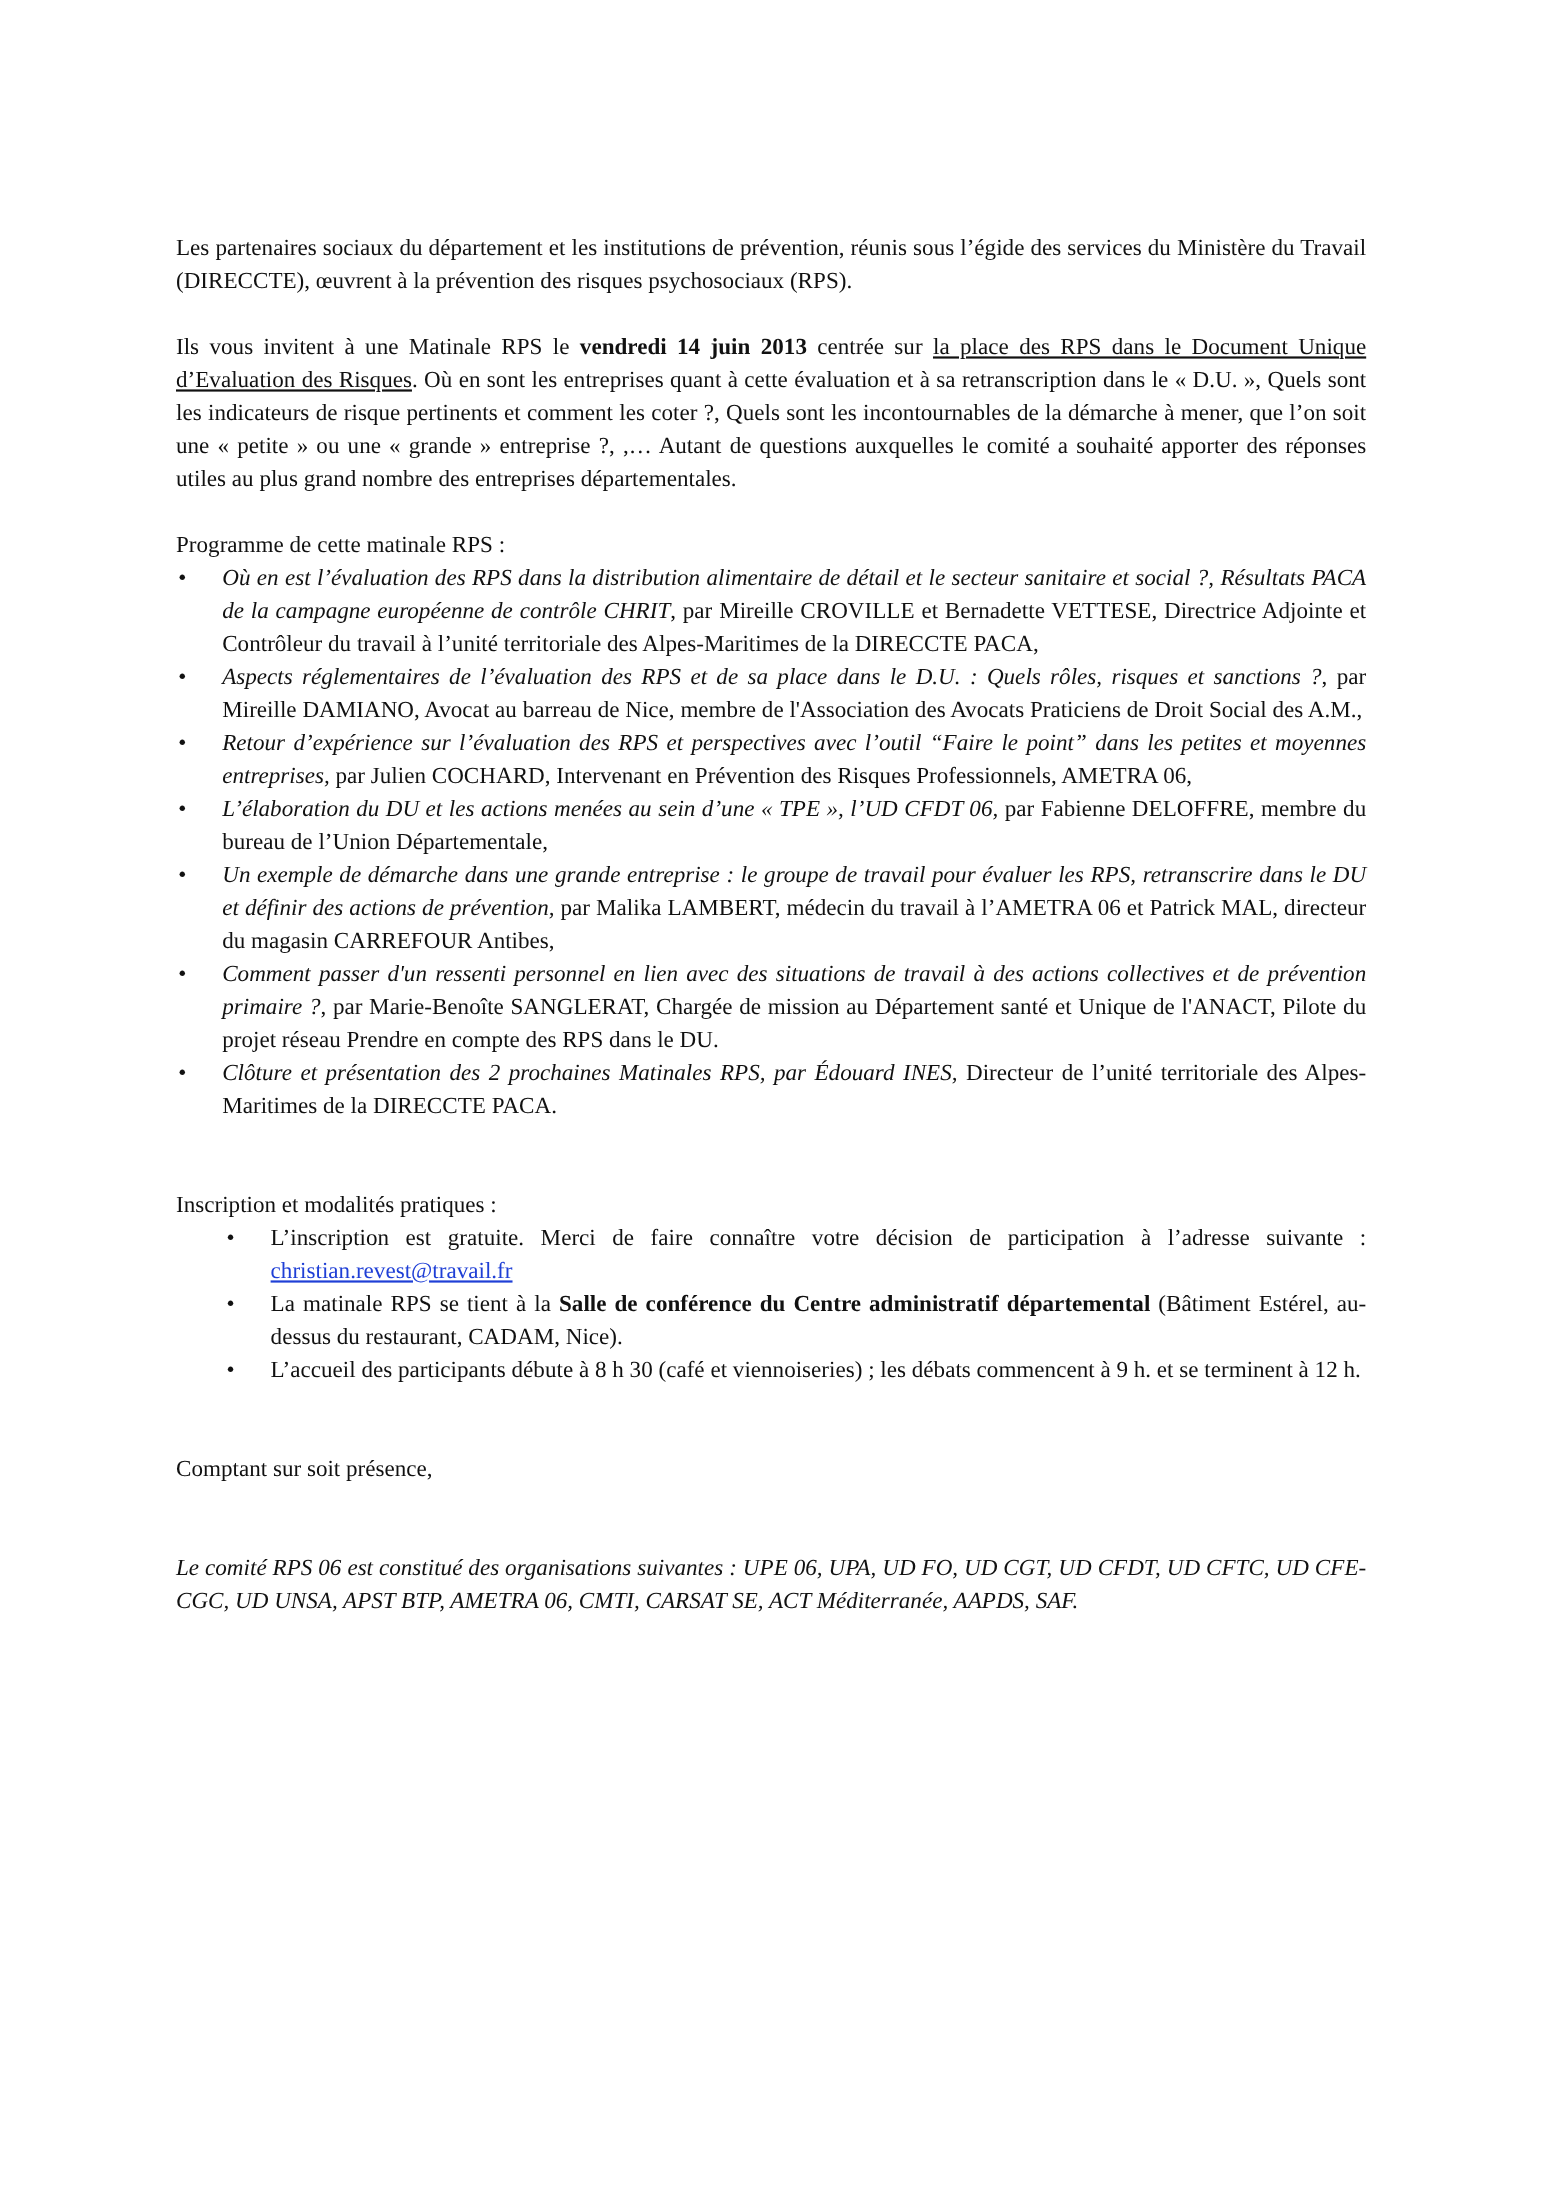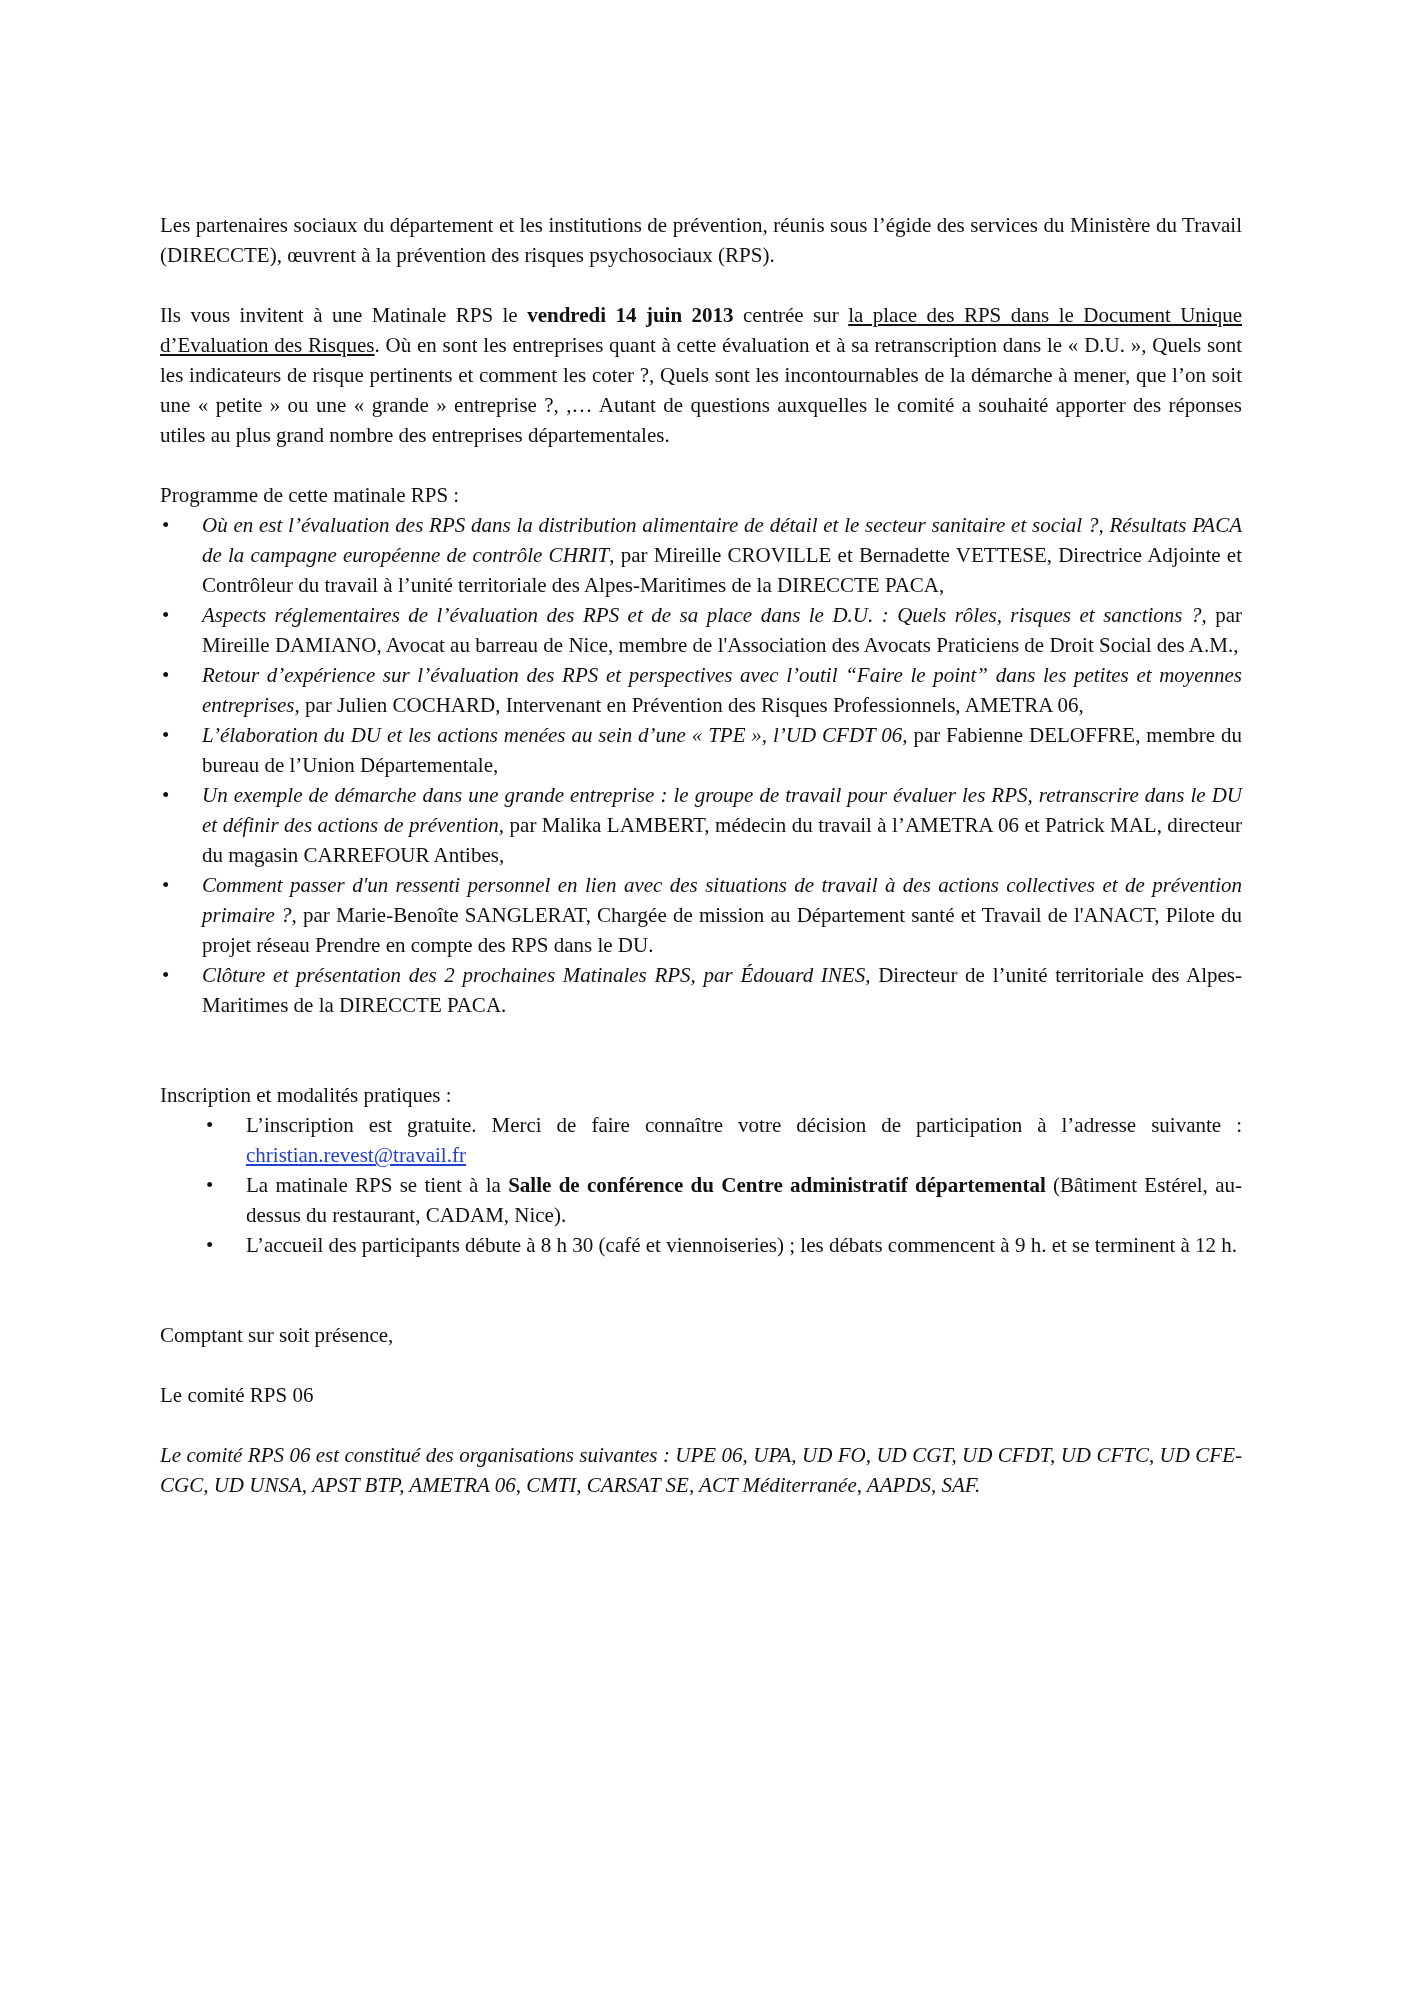--- a/index.html
+++ b/index.html
@@ -36,34 +36,33 @@
 
   <div class="gap1"></div>
 
   <p>Programme de cette matinale RPS :</p>
   <ul class="prog">
     <li><span class="bullet">•</span><span class="i">Où en est l’évaluation des RPS dans la distribution alimentaire de détail et le secteur sanitaire et social ?, Résultats PACA de la campagne européenne de contrôle CHRIT</span><span>, par Mireille CROVILLE et Bernadette VETTESE, Directrice Adjointe et Contrôleur du travail à l’unité territoriale des Alpes-Maritimes de la DIRECCTE PACA,</span></li>
     <li><span class="bullet">•</span><span class="i">Aspects réglementaires de l’évaluation des RPS et de sa place dans le D.U. : Quels rôles, risques et sanctions ?</span><span>, par Mireille DAMIANO, Avocat au barreau de Nice, membre de l'Association des Avocats Praticiens de Droit Social des A.M.,</span></li>
     <li><span class="bullet">•</span><span class="i">Retour d’expérience sur l’évaluation des RPS et perspectives avec l’outil “Faire le point” dans les petites et moyennes entreprises,</span><span> par Julien COCHARD, Intervenant en Prévention des Risques Professionnels, AMETRA 06,</span></li>
     <li><span class="bullet">•</span><span class="i">L’élaboration du DU et les actions menées au sein d’une « TPE », l’UD CFDT 06,</span><span> par Fabienne DELOFFRE, membre du bureau de l’Union Départementale,</span></li>
     <li><span class="bullet">•</span><span class="i">Un exemple de démarche dans une grande entreprise : le groupe de travail pour évaluer les RPS, retranscrire dans le DU et définir des actions de prévention,</span><span> par Malika LAMBERT, médecin du travail à l’AMETRA 06 et Patrick MAL, directeur du magasin CARREFOUR Antibes,</span></li>
-    <li><span class="bullet">•</span><span class="i">Comment passer d'un ressenti personnel en lien avec des situations de travail à des actions collectives et de prévention primaire ?</span><span>, par Marie-Benoîte SANGLERAT, Chargée de mission au Département santé et Travail de l'ANACT, Pilote du projet réseau Prendre en compte des RPS dans le DU.</span></li>
+    <li><span class="bullet">•</span><span class="i">Comment passer d'un ressenti personnel en lien avec des situations de travail à des actions collectives et de prévention primaire ?</span><span>, par Marie-Benoîte SANGLERAT, Chargée de mission au Département santé et Unique de l'ANACT, Pilote du projet réseau Prendre en compte des RPS dans le DU.</span></li>
     <li><span class="bullet">•</span><span class="i">Clôture et présentation des 2 prochaines Matinales RPS, par Édouard INES,</span><span> Directeur de l’unité territoriale des Alpes-Maritimes de la DIRECCTE PACA.</span></li>
   </ul>
 
   <div class="gap2"></div>
 
   <p>Inscription et modalités pratiques :</p>
   <ul class="ins">
     <li><span class="bullet">•</span><span>L’inscription est gratuite. Merci de faire connaître votre décision de participation à l’adresse suivante : </span><a class="mail">christian.revest@travail.fr</a></li>
     <li><span class="bullet">•</span><span>La matinale RPS se tient à la </span><span class="b">Salle de conférence du Centre administratif départemental</span><span> (Bâtiment Estérel, au-dessus du restaurant, CADAM, Nice).</span></li>
     <li><span class="bullet">•</span><span>L’accueil des participants débute à 8 h 30 (café et viennoiseries) ; les débats commencent à 9 h. et se terminent à 12 h.</span></li>
   </ul>
 
   <div class="gap2"></div>
 
   <p>Comptant sur soit présence,</p>
   <div class="gap1"></div>
-  <p>Le comité RPS 06</p>
   <div class="gap1"></div>
   <p class="i">Le comité RPS 06 est constitué des organisations suivantes  : UPE 06, UPA, UD FO, UD CGT, UD CFDT, UD CFTC, UD CFE-CGC, UD UNSA, APST BTP, AMETRA 06, CMTI, CARSAT SE, ACT Méditerranée, AAPDS, SAF.</p>
 
 </div>
 
 </body></html>

